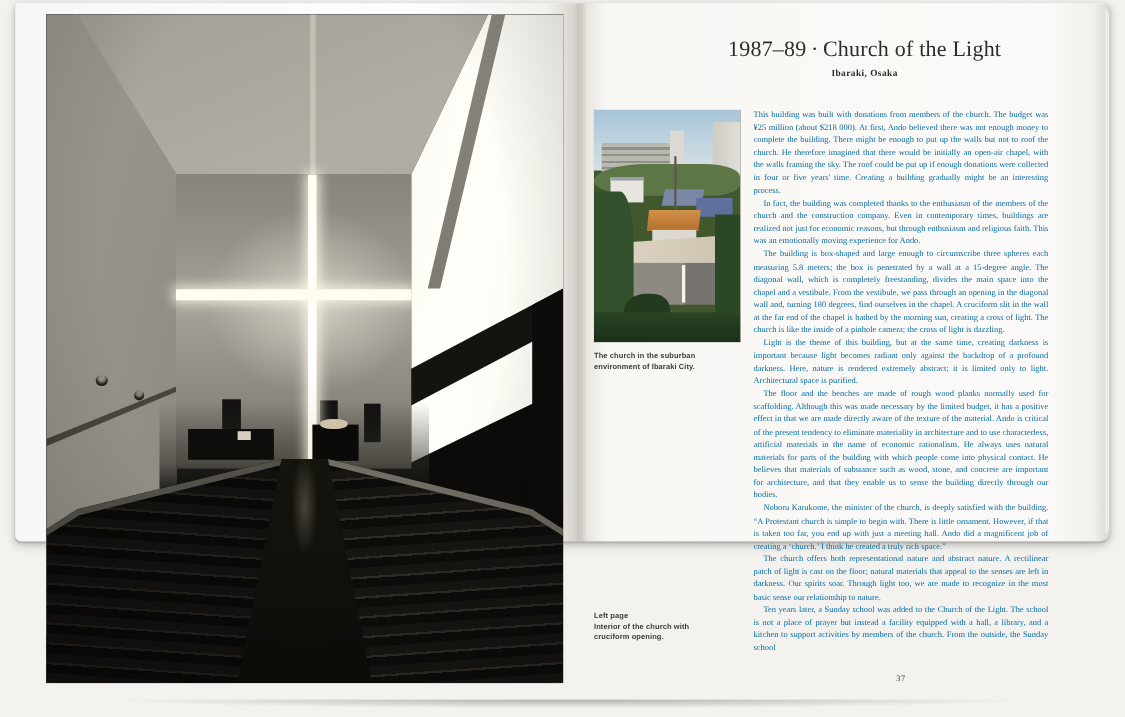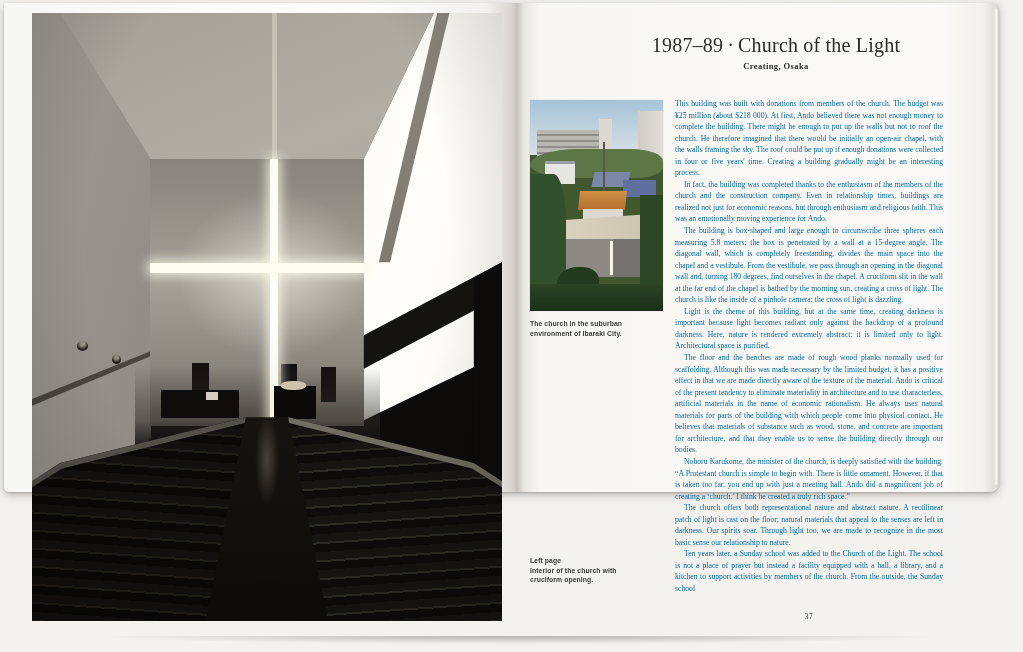--- a/index.html
+++ b/index.html
@@ -3,21 +3,21 @@
 <meta charset="utf-8">
 <style>
   html,body{margin:0;padding:0;}
   body{
     width:1023px;height:652px;position:relative;overflow:hidden;
     background:#f3f2ef;
     font-family:"Liberation Serif","DejaVu Serif",serif;
   }
   
   .book{
-    position:absolute;left:4px;top:3px;width:995px;height:489px;
+    position:absolute;left:14px;top:3px;width:995px;height:489px;
     background:#fbfaf8;border-radius:3px 6px 9px 5px;
     box-shadow:0 3px 9px rgba(40,35,30,.28),0 1px 2px rgba(0,0,0,.18);
   }
   .book-shadow{
     position:absolute;left:14px;right:2px;top:636px;height:10px;
     background:radial-gradient(ellipse 52% 100% at 50% 0,rgba(45,40,35,.32),rgba(0,0,0,0) 80%);
   }
   .page-left{
     position:absolute;left:0;top:0;width:513px;height:100%;
     background:linear-gradient(90deg,#f7f7f5 0,#fdfdfc 70%,#f3f1ee 94%,#d8d5cf 99%,#c4c0b9 100%);
@@ -157,21 +157,21 @@
       <div class="ph-vignette"></div>
     </div>
   </div>
 
   <div class="page-right">
     <div class="edge-stack"></div>
   </div>
 
   <div class="heading">
     <div class="title-line"><span>1987–89</span><span class="sep">·</span><span>Church of the Light</span></div>
-    <div class="subtitle">Creating, Osaka</div>
+    <div class="subtitle">Ibaraki, Osaka</div>
   </div>
 
   <div class="photo-small">
     <div class="sp-sky"></div>
     <div class="sp-bldg-right"></div>
     <div class="sp-bldg-main"></div>
     <div class="sp-tower"></div>
     <div class="sp-trees-top"></div>
     <div class="sp-house-white"></div>
     <div class="sp-roof-blue1"></div>
@@ -191,21 +191,21 @@
 
   <div class="caption caption-1">The church in the suburban environment of Ibaraki City.</div>
 
   <div class="caption caption-2">
     <div>Left page</div>
     <div>Interior of the church with cruciform opening.</div>
   </div>
 
   <div class="body-col">
     <p>This building was built with donations from members of the church. The budget was ¥25 million (about $218 000). At first, Ando believed there was not enough money to complete the building. There might be enough to put up the walls but not to roof the church. He therefore imagined that there would be initially an open-air chapel, with the walls framing the sky. The roof could be put up if enough donations were collected in four or five years' time. Creating a building gradually might be an interesting process.</p>
-    <p>In fact, the building was completed thanks to the enthusiasm of the members of the church and the construction company. Even in relationship times, buildings are realized not just for economic reasons, but through enthusiasm and religious faith. This was an emotionally moving experience for Ando.</p>
+    <p>In fact, the building was completed thanks to the enthusiasm of the members of the church and the construction company. Even in contemporary times, buildings are realized not just for economic reasons, but through enthusiasm and religious faith. This was an emotionally moving experience for Ando.</p>
     <p>The building is box-shaped and large enough to circumscribe three spheres each measuring 5.8 meters; the box is penetrated by a wall at a 15-degree angle. The diagonal wall, which is completely freestanding, divides the main space into the chapel and a vestibule. From the vestibule, we pass through an opening in the diagonal wall and, turning 180 degrees, find ourselves in the chapel. A cruciform slit in the wall at the far end of the chapel is bathed by the morning sun, creating a cross of light. The church is like the inside of a pinhole camera; the cross of light is dazzling.</p>
     <p>Light is the theme of this building, but at the same time, creating darkness is important because light becomes radiant only against the backdrop of a profound darkness. Here, nature is rendered extremely abstract; it is limited only to light. Architectural space is purified.</p>
     <p>The floor and the benches are made of rough wood planks normally used for scaffolding. Although this was made necessary by the limited budget, it has a positive effect in that we are made directly aware of the texture of the material. Ando is critical of the present tendency to eliminate materiality in architecture and to use characterless, artificial materials in the name of economic rationalism. He always uses natural materials for parts of the building with which people come into physical contact. He believes that materials of substance such as wood, stone, and concrete are important for architecture, and that they enable us to sense the building directly through our bodies.</p>
     <p>Noboru Karukome, the minister of the church, is deeply satisfied with the building. “A Protestant church is simple to begin with. There is little ornament. However, if that is taken too far, you end up with just a meeting hall. Ando did a magnificent job of creating a ‘church.’ I think he created a truly rich space.”</p>
     <p>The church offers both representational nature and abstract nature. A rectilinear patch of light is cast on the floor; natural materials that appeal to the senses are left in darkness. Our spirits soar. Through light too, we are made to recognize in the most basic sense our relationship to nature.</p>
     <p>Ten years later, a Sunday school was added to the Church of the Light. The school is not a place of prayer but instead a facility equipped with a hall, a library, and a kitchen to support activities by members of the church. From the outside, the Sunday school</p>
   </div>
 
   <div class="page-number">37</div>
 

